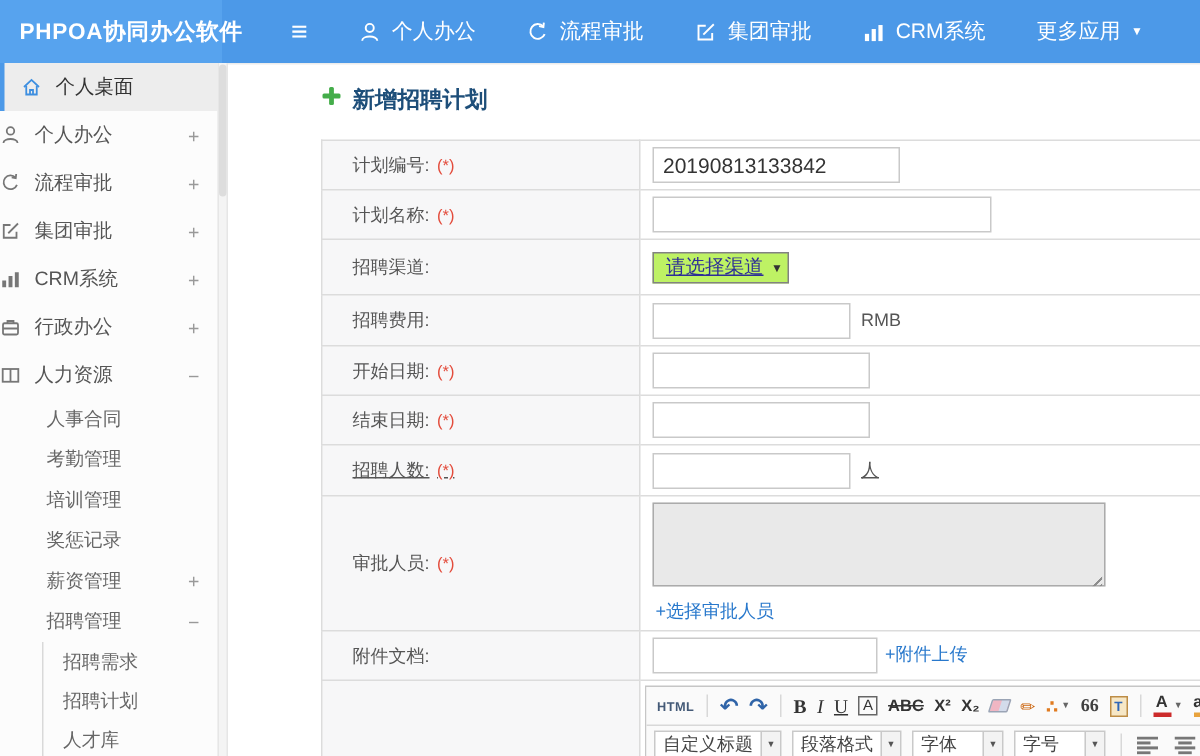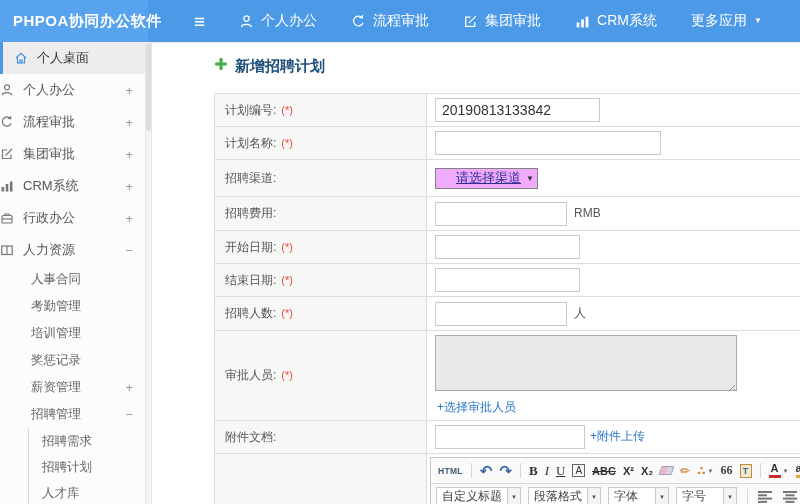--- a/index.html
+++ b/index.html
@@ -37,34 +37,34 @@
   .side-scroll .thumb { width:5px; margin:1px auto 0; height:88px; background:#ddd; border-radius:3px; }
 
   
   .main { position:absolute; top:42px; left:152px; right:0; bottom:0; background:#fff;
     overflow:hidden; padding:13px 0 0 62px; border-top:1px solid #ececec; }
   .page-title { display:flex; align-items:center; gap:7px; height:20px; }
   .page-title .t-text { font-size:15px; font-weight:bold; color:#1d4e79; }
 
   table.form { border-collapse:collapse; margin-top:17px; width:756px; table-layout:fixed; }
   table.form td { border:1px solid #dcdcdc; vertical-align:middle; }
-  td.lbl { width:212px; background:#f7f7f8; padding:6px 10px; font-size:12px; color:#555;
+  td.lbl { width:212px; background:#f7f7f8; padding:6px 20px; font-size:12px; color:#555;
     white-space:nowrap; }
   td.val { padding:4px 8px; background:#fff; font-size:12px; color:#555; }
   .req { color:#e34c3c; margin-left:5px; font-size:11px; }
   .txt { border:1px solid #c9c9c9; height:24px; padding:2px 6px; font-size:13px; color:#333;
     font-family:inherit; background:#fff; vertical-align:middle; }
   .w1{width:165px; font-size:14px;} .w2{width:226px;} .w4{width:132px;}
   .w5{width:145px;} .w7{width:132px;} .w9{width:150px;}
   .r1 td{height:28px;} .r2 td{height:33px;margin-left:41px;} .r3 td{height:37px;} .r4 td{height:34px;}
-  .r5 td{height:33px;} .r6 td{height:33px;} .r7 td{height:34px;} .r8 td{height:73px;}
+  .r5 td{height:33px;} .r6 td{height:33px;} .r7 td{height:34px;text-decoration:underline;} .r8 td{height:73px;}
   .r9 td{height:32px;}
   .unit { color:#555; font-size:12px; margin-left:7px; }
   .select-box { display:inline-flex; align-items:center; border:1px solid #828282; height:21px;
-    padding:0 3px 0 20px; cursor:pointer; background:#f0abfc; }
+    padding:0 3px 0 8px; cursor:pointer; background:#bef264; }
   .select-box .sel-text { font-size:13px; color:#2e2e96; text-decoration:underline; }
   .select-box .sel-arrow { font-size:8px; color:#333; margin-left:5px; }
   .ta-wrap { position:relative; display:inline-block; }
   .approver-ta { width:302px; height:56px; background:#e9e9e9; border:1px solid #ababab;
     resize:none; font-family:inherit; }
   .grip { position:absolute; right:2px; bottom:3px; width:9px; height:9px;
     background:repeating-linear-gradient(135deg, transparent 0 2px, #8e8e8e 2px 3px);
     clip-path:polygon(100% 0,100% 100%,0 100%); }
   a.blue-link { color:#2878cc; font-size:12px; text-decoration:none; cursor:pointer; }
   .row-link { display:block; margin-top:5px; margin-left:2px; }

